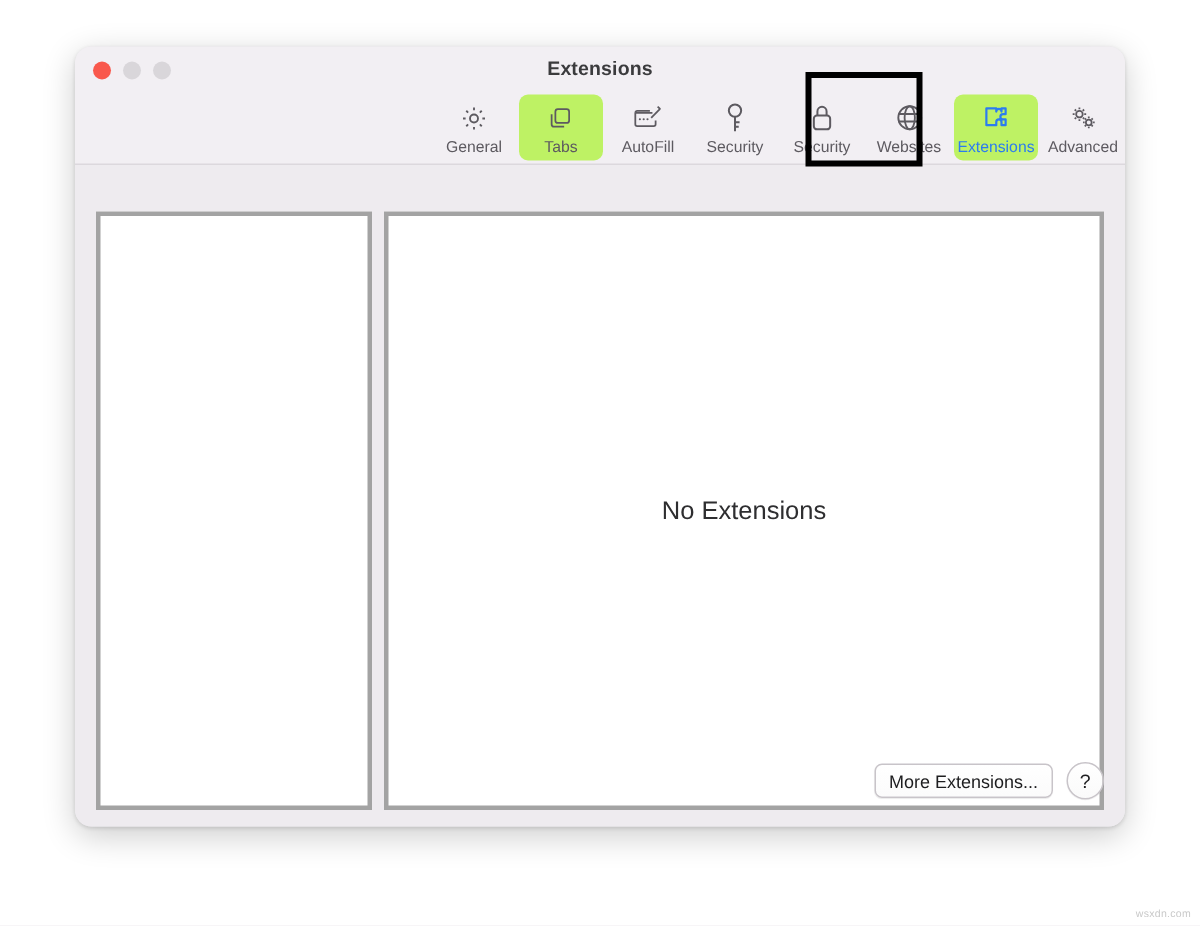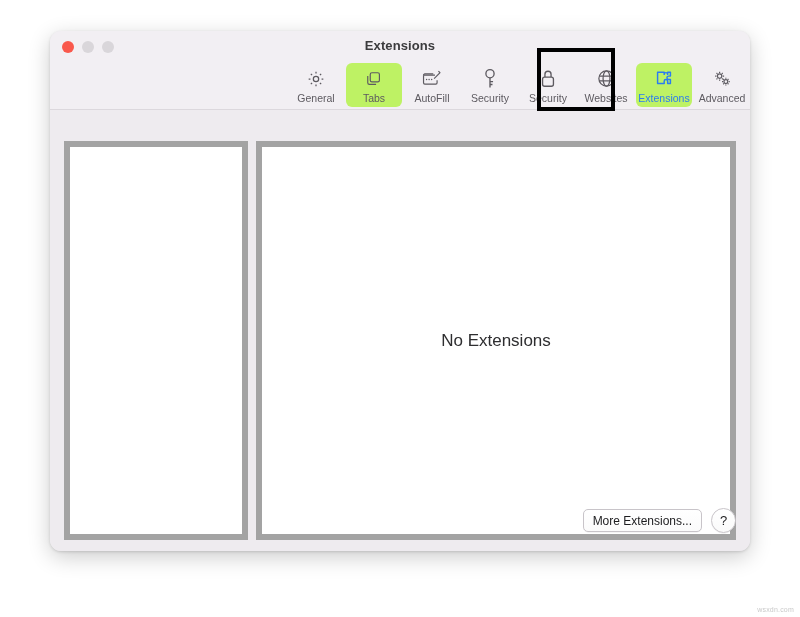--- a/index.html
+++ b/index.html
@@ -120,21 +120,21 @@
 
   
   .content {
     position: relative;
     height: calc(520px - 31px - 47px);
     background: #eeebef;
   }
   .panel {
     position: absolute;
     background: #ffffff;
-    border: 6px solid #a3a3a3;
+    border: 3px solid #a3a3a3;
     box-sizing: border-box;
   }
   .panel-list {
     left: 14px;
     top: 31px;
     width: 184px;
     height: 399px;
   }
   .panel-detail {
     left: 206px;

